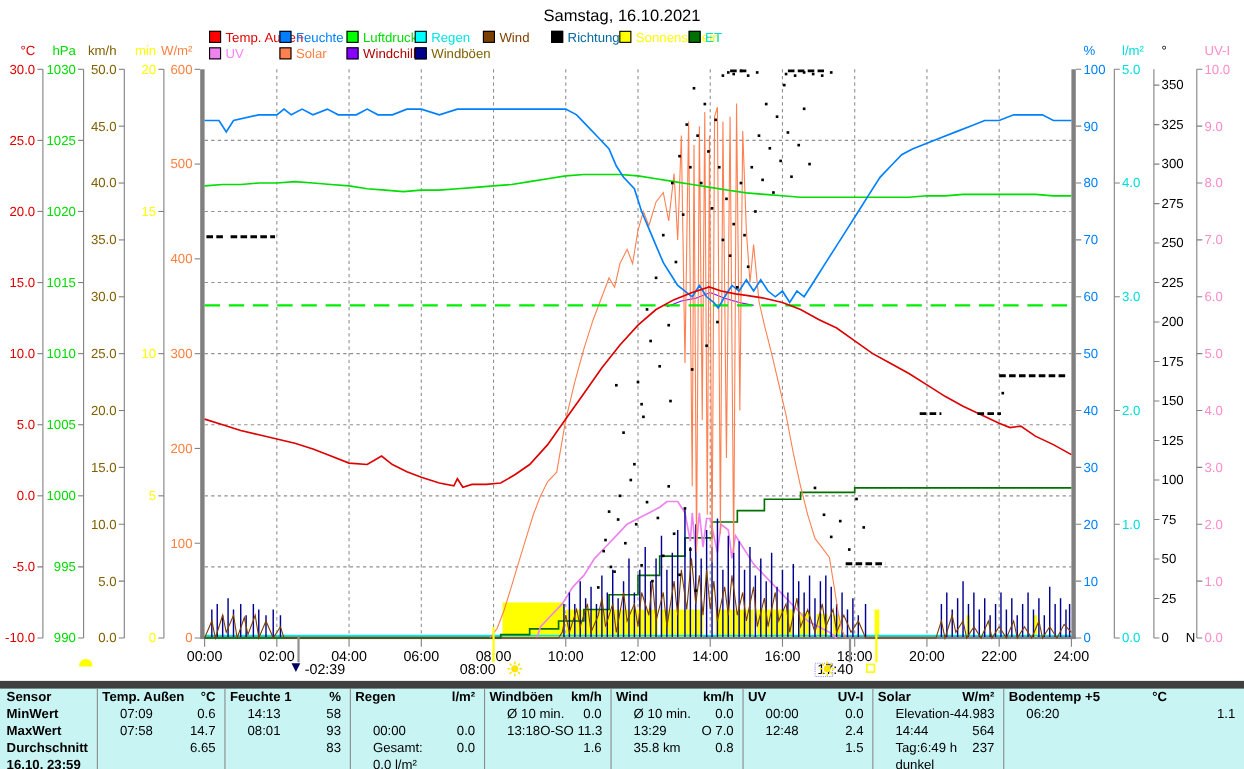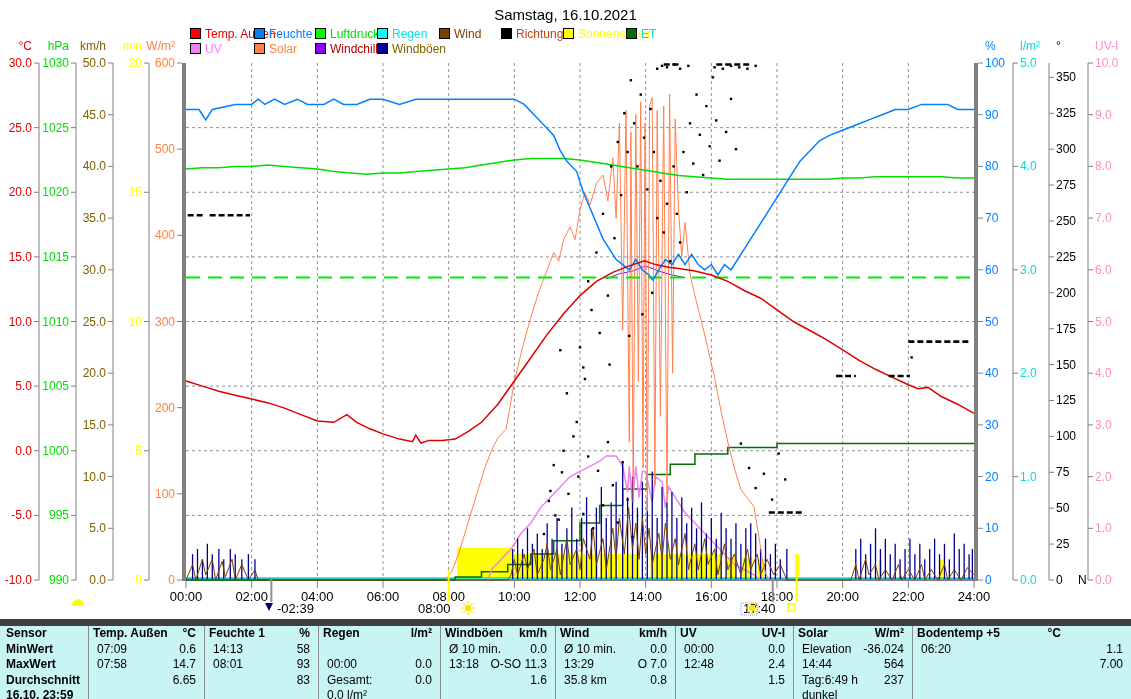--- a/index.html
+++ b/index.html
@@ -14,21 +14,21 @@
   #chart-wrap{position:absolute;top:0;left:0;}
   #footer-note{position:absolute;left:28px;top:624px;font-size:13px;color:#8b5cf6;}
   #footer-sun{position:absolute;left:72px;top:599px;width:12px;height:7px;
               background:#ffff00;border-radius:7px 7px 0 0;}
   #stats-table{position:absolute;top:619px;left:0;width:1131px;height:80px;
                background:#c8f4f4;border-top:7px solid #404040;font-size:12px;color:#000;}
   .tcol{position:absolute;top:0;height:80px;}
   .tcol.sep{border-left:1px solid #8a8a8a;}
   .trow{height:15.6px;line-height:15.6px;display:flex;justify-content:space-between;
         overflow:hidden;white-space:nowrap;}
-  .tl{margin-left:8px;}
+  .tl{margin-left:20px;}
   .tv{margin-right:8px;}
   .hd{font-weight:bold;}
   .bold{font-weight:bold;margin-top:16px;}
 </style>
 </head>
 <body>
 
 <div id="chart-wrap"><svg width="1131" height="618">
       <g>
         <line x1="186" y1="127.625" x2="974" y2="127.625" stroke="#909090" stroke-dasharray="3,3"></line>
@@ -562,21 +562,21 @@
         <line x1="796.7" y1="570" x2="796.7" y2="602" stroke="#ffff00" stroke-width="2"></line>
       </g>
     </svg></div>
 <div id="title">Samstag, 16.10.2021</div>
 <div id="legend">
     <div class="lg-item" style="left: 190px; top: 27px;"><span class="lg-box" style="background: rgb(255, 0, 0);"></span><span style="color: rgb(224, 0, 0);">Temp. Außen</span></div>
     <div class="lg-item" style="left: 254px; top: 27px;"><span class="lg-box" style="background: rgb(0, 128, 255);"></span><span style="color: rgb(0, 128, 255);">Feuchte 1</span></div>
     <div class="lg-item" style="left: 315px; top: 27px;"><span class="lg-box" style="background: rgb(0, 255, 0);"></span><span style="color: rgb(0, 221, 0);">Luftdruck</span></div>
     <div class="lg-item" style="left: 377px; top: 27px;"><span class="lg-box" style="background: rgb(0, 255, 255);"></span><span style="color: rgb(0, 229, 229);">Regen</span></div>
     <div class="lg-item" style="left: 439px; top: 27px;"><span class="lg-box" style="background: rgb(123, 63, 0);"></span><span style="color: rgb(128, 64, 0);">Wind</span></div>
-    <div class="lg-item" style="left: 501px; top: 27px;"><span class="lg-box" style="background: rgb(0, 0, 0);"></span><span style="color: #c2410c;">Richtung</span></div>
+    <div class="lg-item" style="left: 501px; top: 27px;"><span class="lg-box" style="background: rgb(0, 0, 0);"></span><span style="color: #0369a1;">Richtung</span></div>
     <div class="lg-item" style="left: 563px; top: 27px;"><span class="lg-box" style="background: rgb(255, 255, 0);"></span><span style="color: rgb(255, 255, 0);">Sonnenschein</span></div>
     <div class="lg-item" style="left: 626px; top: 27px;"><span class="lg-box" style="background: rgb(0, 112, 0);"></span><span style="color: rgb(0, 221, 221);">ET</span></div>
     <div class="lg-item" style="left: 190px; top: 42px;"><span class="lg-box" style="background: rgb(238, 130, 238);"></span><span style="color: rgb(255, 128, 255);">UV</span></div>
     <div class="lg-item" style="left: 254px; top: 42px;"><span class="lg-box" style="background: rgb(255, 128, 80);"></span><span style="color: rgb(255, 128, 64);">Solar</span></div>
     <div class="lg-item" style="left: 315px; top: 42px;"><span class="lg-box" style="background: rgb(136, 0, 255);"></span><span style="color: rgb(176, 0, 0);">Windchill</span></div>
     <div class="lg-item" style="left: 377px; top: 42px;"><span class="lg-box" style="background: rgb(0, 0, 144);"></span><span style="color: rgb(128, 96, 0);">Windböen</span></div>
   </div>
 <div id="footer-note">10:40</div>
 <div id="footer-sun"></div>
 <div id="stats-table">
@@ -729,21 +729,21 @@
         <div class="tv bold">0.0</div>
       </div>
     </div>
     <div class="tcol sep" style="left: 793px; width: 118px;">
       <div class="trow">
         <div class="hd tl" style="margin-left: 4px;">Solar</div>
         <div class="hd tv">W/m²</div>
       </div>
       <div class="trow">
         <div class="tl">Elevation</div>
-        <div class="tv">-36.024</div>
+        <div class="tv">-44.983</div>
       </div>
       <div class="trow">
         <div class="tl">14:44</div>
         <div class="tv">564</div>
       </div>
       <div class="trow">
         <div class="tl">Tag:6:49 h</div>
         <div class="tv">237</div>
       </div>
       <div class="trow">
@@ -752,23 +752,19 @@
       </div>
     </div>
     <div class="tcol sep" style="left: 912px; width: 218px; text-align: center;">
       <div class="trow">
         <div class="hd tl" style="margin-left: 4px;">Bodentemp +5</div>
         <div class="hd tv" style="margin-right: 70px;">°C</div>
       </div>
       <div class="trow">
         <div class="tl">06:20</div>
         <div class="tv">1.1</div>
-      </div>
-      <div class="trow">
-        <div class="tl"></div>
-        <div class="tv">7.00</div>
       </div>
       <div class="trow">
         <div class="tl"></div>
         <div class="tv bold">2.8</div>
       </div>
     </div>
   </div>
 
 </body></html>

